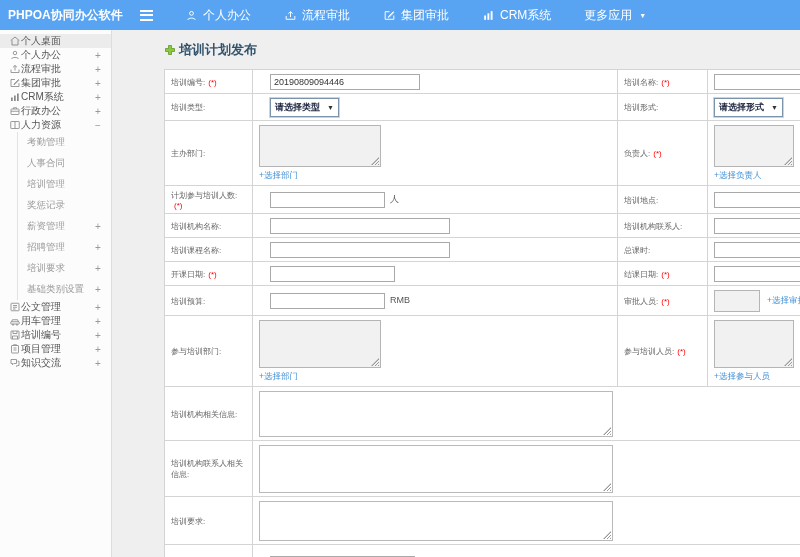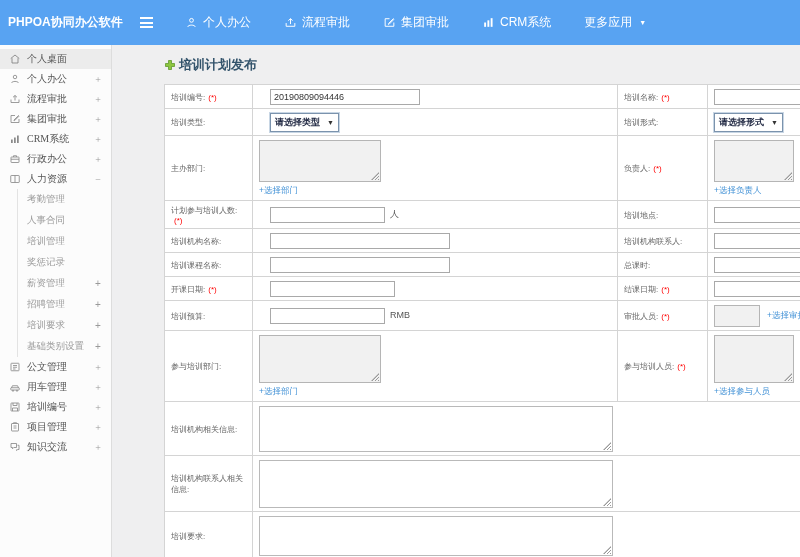--- a/index.html
+++ b/index.html
@@ -1,32 +1,32 @@
 <!DOCTYPE html>
 <html><head>
 <meta charset="utf-8">
 <style>
   * { margin:0; padding:0; box-sizing:border-box; }
   html,body { width:800px; height:557px; overflow:hidden; }
   body { font-family:"Liberation Sans","DejaVu Sans",sans-serif; background:#efeff0; color:#666; }
 
   
-  .topbar { height:45px; background:#58a3f2; display:flex; align-items:center; color:#fff; }
+  .topbar { height:30px; background:#58a3f2; display:flex; align-items:center; color:#fff; }
   .brand { width:112px; flex-shrink:0; padding-left:8px; font-size:12px; font-weight:bold; white-space:nowrap; }
   .burger { margin-left:28px; display:flex; flex-direction:column; gap:2.5px; cursor:pointer; }
   .burger span { display:block; width:13px; height:2px; background:#fff; }
   .topnav { display:flex; margin-left:32px; gap:33px; align-items:center; }
   .topnav-item { display:flex; align-items:center; gap:5px; font-size:12px; cursor:pointer; white-space:nowrap; }
   .topnav-item svg { display:block; }
   .caret { font-size:7px; margin-left:2px; }
 
   
   .layout { display:flex; height:527px; }
   .sidebar { width:112px; flex-shrink:0; background:#fcfcfc; border-right:1px solid #ddd; padding-top:4px; }
-  .side-item { height:20px; display:flex; align-items:center; gap:6px; padding:0 9px 0 9px; font-size:10px; color:#555; cursor:pointer;font-family:Liberation Serif, serif; }
+  .side-item { height:14px; display:flex; align-items:center; padding:0 9px 0 9px; font-size:10px; color:#555; cursor:pointer; }
   .side-item.active { background:#ececec; }
   .side-item .lbl { flex:1; white-space:nowrap; overflow:hidden; }
   .plus { color:#999; font-size:10px; width:8px; text-align:center; }
   .sicon { display:block; flex-shrink:0; }
   .submenu { margin-left:17px; border-left:1px solid #e3e3e3; }
   .sub-item { height:21px; display:flex; align-items:center; padding:0 9px; font-size:9.5px; color:#9a9a9a; cursor:pointer; }
   .sub-item .lbl { flex:1; white-space:nowrap; }
 
   
   .main { flex:1; overflow:hidden; padding:11px 0 0 52px; }

